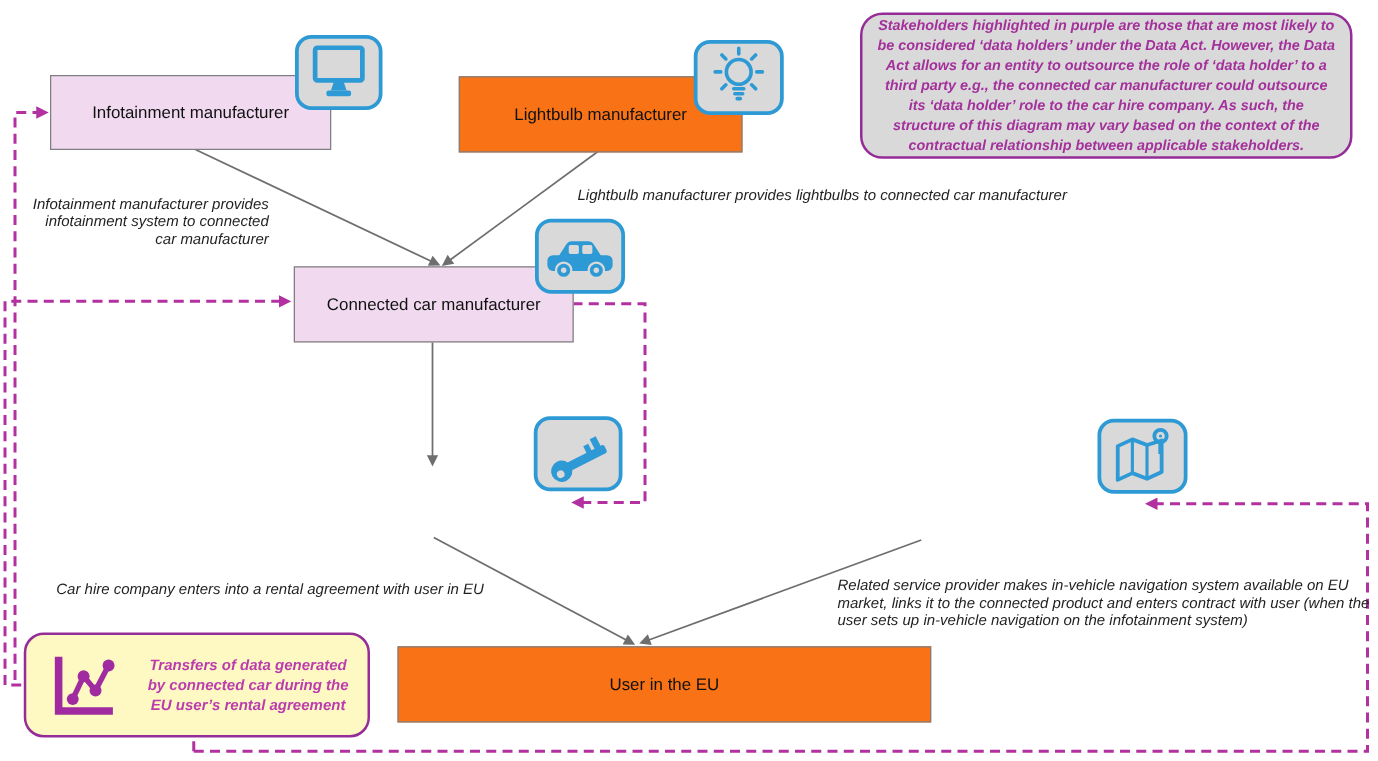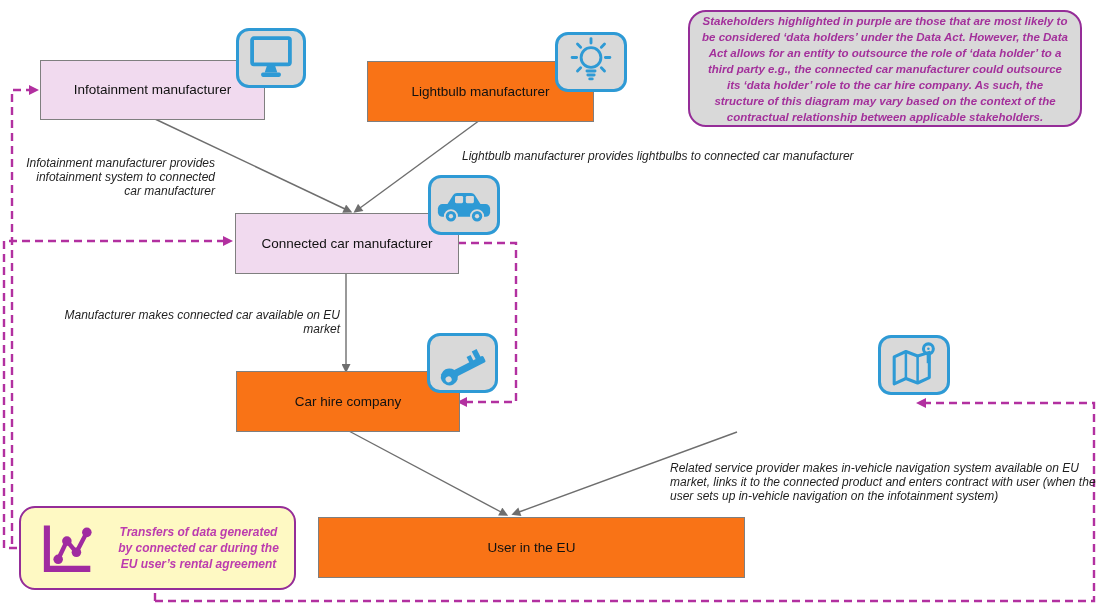--- a/index.html
+++ b/index.html
@@ -72,23 +72,20 @@
 
   <div class="node pink" style="left:40px;top:60px;width:223px;height:58px;">
     <span>Infotainment manufacturer</span>
   </div>
   <div class="node white" style="left:367px;top:61px;width:225px;height:59px;">
     <span>Lightbulb manufacturer</span>
   </div>
   <div class="node pink" style="left:235px;top:213px;width:222px;height:59px;">
     <span>Connected car manufacturer</span>
   </div>
-  <div class="node white" style="left:236px;top:371px;width:222px;height:59px;">
-    <span>Car hire company</span>
-  </div>
   <div class="node white" style="left:318px;top:517px;width:425px;height:59px;">
     <span>User in the EU</span>
   </div>
 
   <div class="tile" style="left:236px;top:28px;width:70px;height:60px;">
     <svg viewBox="0 0 70 60">
       <rect x="14" y="8" width="42" height="29" rx="2" fill="none" stroke="#2E9AD5" stroke-width="4.2"></rect>
       <path d="M31,37 h8 l3,9 h-14 z" fill="#2E9AD5"></path>
       <rect x="24" y="46" width="22" height="5" rx="2" fill="#2E9AD5"></rect>
     </svg>
@@ -128,21 +125,21 @@
       <path d="M14,21 L27,15 L40,20 L53,16 L53,44 L40,50 L27,45 L14,51 Z"></path>
       <path d="M27,15 V45 M40,20 V50" stroke-width="2.8"></path>
       <circle cx="52" cy="12" r="5.5"></circle>
       <circle cx="52" cy="12" r="1.4" fill="#2E9AD5" stroke="none"></circle>
       <path d="M52,17.5 V28" stroke-width="3.8"></path>
     </svg>
   </div>
 
   <div class="caption nowrap" style="left:462px;top:149px;">Lightbulb manufacturer provides lightbulbs to connected car manufacturer</div>
   <div class="caption" style="left:20px;top:156px;width:195px;text-align:right;">Infotainment manufacturer provides infotainment system to connected car manufacturer</div>
-  <div class="caption" style="left:40px;top:308px;width:300px;text-align:right;">Manufacturer makes connected car available on EU market</div>
+  <div class="caption nowrap" style="left:45px;top:464px;">Car hire company enters into a rental agreement with user in EU</div>
   <div class="caption" style="left:670px;top:461px;width:440px;text-align:left;">Related service provider makes in-vehicle navigation system available on EU market, links it to the connected product and enters contract with user (when the user sets up in-vehicle navigation on the infotainment system)</div>
 
   <div class="notebox">
     <div class="note-text">Stakeholders highlighted in purple are those that are most likely to be considered ‘data holders’ under the Data Act. However, the Data Act allows for an entity to outsource the role of ‘data holder’ to a third party e.g., the connected car manufacturer could outsource its ‘data holder’ role to the car hire company. As such, the structure of this diagram may vary based on the context of the contractual relationship between applicable stakeholders.</div>
   </div>
 
   <div class="legendbox">
     <div class="legend-icon">
       <svg viewBox="0 0 76 76">
         <path d="M16,12 V62 H66" fill="none" stroke="#A02BA0" stroke-width="7"></path>

